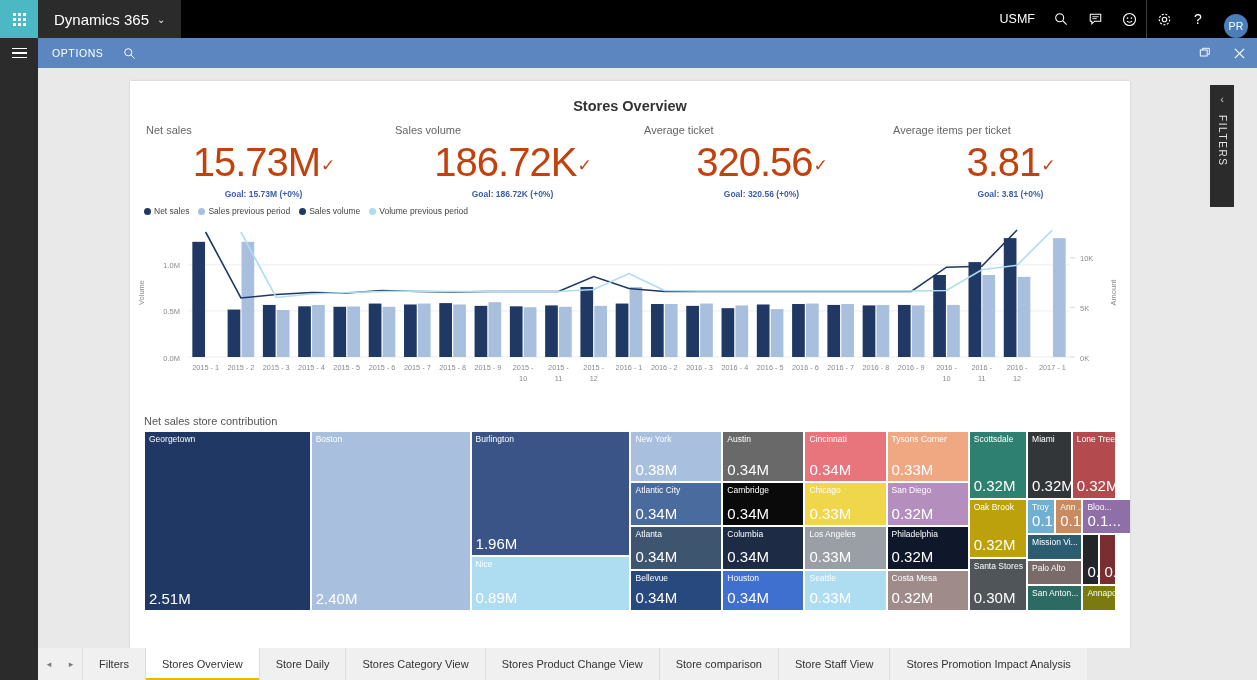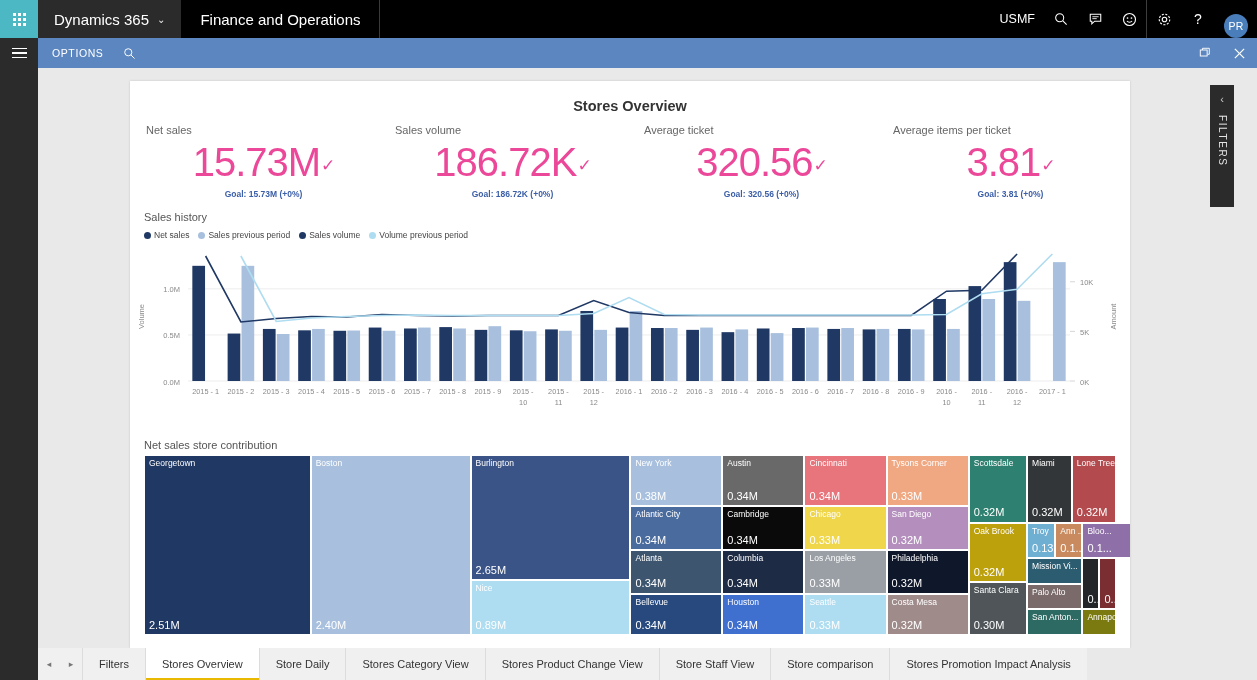--- a/index.html
+++ b/index.html
@@ -84,21 +84,21 @@
   
   .rpt-title{
     text-align:center; font-size:14.5px; font-weight:bold; color:#333;
     margin-top:17px;
   }
   .kpi-row{ display:flex; margin-top:10px; padding:0 2px; }
   .kpi{ flex:1 1 0; padding-left:14px; position:relative; }
   .kpi-label{ font-size:11px; color:#666; }
   .kpi-value-wrap{ text-align:center; margin-top:6px; }
   .kpi-value{
-    font-size:40px; color:#ec4899; line-height:1; font-weight:300;
+    font-size:40px; color:#c2410c; line-height:1; font-weight:300;
     letter-spacing:-1px; display:inline-block;
   }
   .kpi-value .tick{ font-size:17px; vertical-align:middle; margin-left:1px; font-weight:400;}
   .kpi-goal{ font-size:8.5px; color:#3b5ea8; font-weight:bold; margin-top:7px; text-align:center;}
 
   
   .sh-title{ font-size:11px; color:#555; margin:12px 0 0 14px; }
   .legend{ display:flex; gap:9px; margin:7px 0 0 14px; align-items:center;}
   .legend-item{ display:flex; align-items:center; gap:3px; font-size:8.5px; color:#444;}
   .legend-dot{ width:7px;height:7px;border-radius:50%; display:inline-block;}
@@ -110,21 +110,21 @@
   .tm-title{ font-size:11px; color:#555; margin:10px 12px 4px 14px; }
   .treemap{
     position:relative; margin-left:14px; width:972px; height:180px;
     background:#fff;
   }
   .tile{
     position:absolute; overflow:hidden; border:1px solid #ffffff;
     color:#fff; font-size:8.5px; line-height:1.1;
   }
   .tile .tname{ position:absolute; left:4px; top:3px; white-space:nowrap; }
-  .tile .tval{ position:absolute; left:4px; bottom:3px; white-space:nowrap; font-size:11px;}
+  .tile .tval{ position:absolute; left:4px; bottom:3px; white-space:nowrap; font-size:15px;}
 
   
   .tabbar{
     position:absolute; left:0; top:648px; width:1257px; height:32px;
     background:#E9E9E9; display:flex; align-items:stretch;
   }
   .tab-rail-left{ width:38px; background:#2B2B2B; flex:0 0 38px;}
   .tab-arrows{ display:flex; align-items:center; gap:0; background:#F0F0F0; }
   .tab-arrow{ width:22px; display:flex;align-items:center;justify-content:center; color:#777; font-size:9px;}
   .tab{
@@ -151,23 +151,20 @@
         <i></i>
         <i></i>
         <i></i>
         <i></i>
       </div>
   </div>
   <div class="brand">
     <span>Dynamics 365</span>
     <span class="chev">⌄</span>
   </div>
-  <div class="module">
-    <span>Finance and Operations</span>
-  </div>
   <div class="topnav-spacer"></div>
   <div class="topnav-right">
     <div class="tn-item">
       <span>USMF</span>
     </div>
     <div class="tn-item ico">
       <svg width="14" height="14" viewBox="0 0 16 16">
           <circle cx="6.5" cy="6.5" r="4.6" fill="none" stroke="#fff" stroke-width="1.2"></circle>
           <line x1="9.9" y1="9.9" x2="14.4" y2="14.4" stroke="#fff" stroke-width="1.2"></line>
         </svg>
@@ -269,21 +266,20 @@
       </div>
       <div class="kpi">
         <div class="kpi-label">Average items per ticket</div>
         <div class="kpi-value-wrap">
           <span class="kpi-value"><span>3.81</span><span class="tick">✓</span></span>
         </div>
         <div class="kpi-goal">Goal: 3.81 (+0%)</div>
       </div>
     </div>
 
-    <div class="sh-title">Sales history</div>
     <div class="legend" id="legend">
         <div class="legend-item">
           <span class="legend-dot" style="background: rgb(31, 56, 100);"></span>
           <span>Net sales</span>
         </div>
         <div class="legend-item">
           <span class="legend-dot" style="background: rgb(168, 192, 222);"></span>
           <span>Sales previous period</span>
         </div>
         <div class="legend-item">
@@ -401,21 +397,21 @@
         <div class="tile" style="left: 0%; top: 0%; width: 17.15%; height: 100%; background: rgb(31, 56, 100);">
           <span class="tname">Georgetown</span>
           <span class="tval">2.51M</span>
         </div>
         <div class="tile" style="left: 17.15%; top: 0%; width: 16.45%; height: 100%; background: rgb(168, 192, 222);">
           <span class="tname">Boston</span>
           <span class="tval">2.40M</span>
         </div>
         <div class="tile" style="left: 33.6%; top: 0%; width: 16.45%; height: 69.5%; background: rgb(59, 84, 136); padding-left: 37px;">
           <span class="tname">Burlington</span>
-          <span class="tval">2.65M</span>
+          <span class="tval">1.96M</span>
         </div>
         <div class="tile" style="left: 33.6%; top: 69.5%; width: 16.45%; height: 30.5%; background: rgb(174, 220, 240);">
           <span class="tname">Nice</span>
           <span class="tval">0.89M</span>
         </div>
         <div class="tile" style="left: 50.05%; top: 0%; width: 9.45%; height: 28.5%; background: rgb(168, 192, 222);">
           <span class="tname">New York</span>
           <span class="tval">0.38M</span>
         </div>
         <div class="tile" style="left: 50.05%; top: 28.5%; width: 9.45%; height: 24.5%; background: rgb(74, 107, 158);">
@@ -480,21 +476,21 @@
         </div>
         <div class="tile" style="left: 84.85%; top: 0%; width: 6%; height: 37.5%; background: rgb(46, 128, 112);">
           <span class="tname">Scottsdale</span>
           <span class="tval">0.32M</span>
         </div>
         <div class="tile" style="left: 84.85%; top: 37.5%; width: 6%; height: 33%; background: rgb(188, 160, 12);">
           <span class="tname">Oak Brook</span>
           <span class="tval">0.32M</span>
         </div>
         <div class="tile" style="left: 84.85%; top: 70.5%; width: 6%; height: 29.5%; background: rgb(79, 85, 88);">
-          <span class="tname">Santa Clara</span>
+          <span class="tname">Santa Stores</span>
           <span class="tval">0.30M</span>
         </div>
         <div class="tile" style="left: 90.85%; top: 0%; width: 4.6%; height: 37.5%; background: rgb(51, 54, 56);">
           <span class="tname">Miami</span>
           <span class="tval">0.32M</span>
         </div>
         <div class="tile" style="left: 95.45%; top: 0%; width: 4.55%; height: 37.5%; background: rgb(179, 74, 78);">
           <span class="tname">Lone Tree</span>
           <span class="tval">0.32M</span>
         </div>
@@ -549,23 +545,23 @@
       <div class="tab">
         <span>Store Daily</span>
       </div>
       <div class="tab">
         <span>Stores Category View</span>
       </div>
       <div class="tab">
         <span>Stores Product Change View</span>
       </div>
       <div class="tab">
+        <span>Store comparison</span>
+      </div>
+      <div class="tab">
         <span>Store Staff View</span>
       </div>
       <div class="tab">
-        <span>Store comparison</span>
-      </div>
-      <div class="tab">
         <span>Stores Promotion Impact Analysis</span>
       </div>
     </div>
 
 </div>
 
 </body></html>

